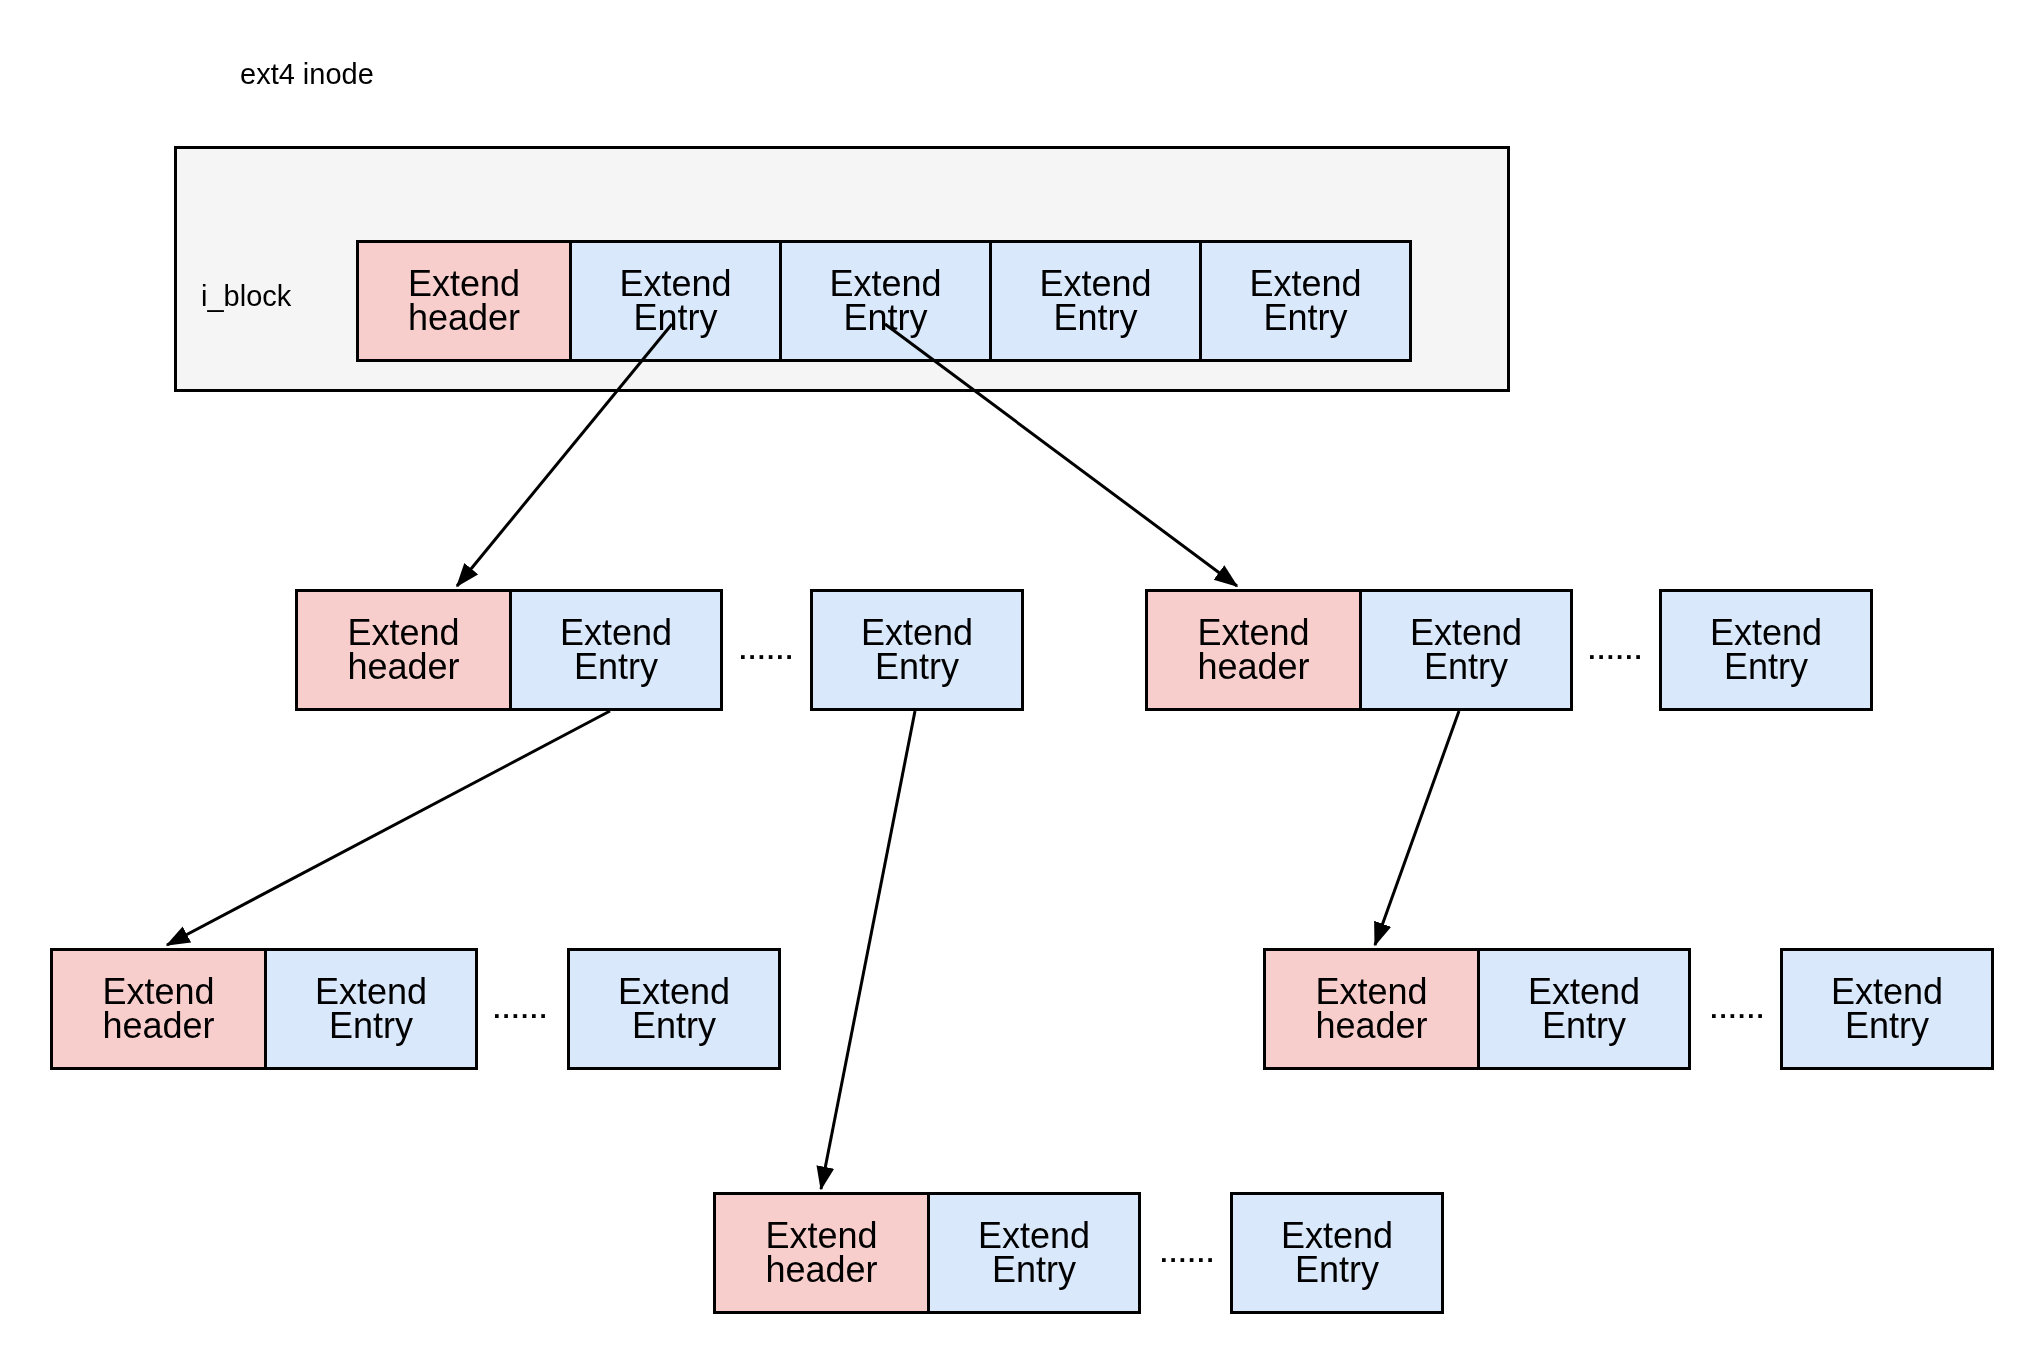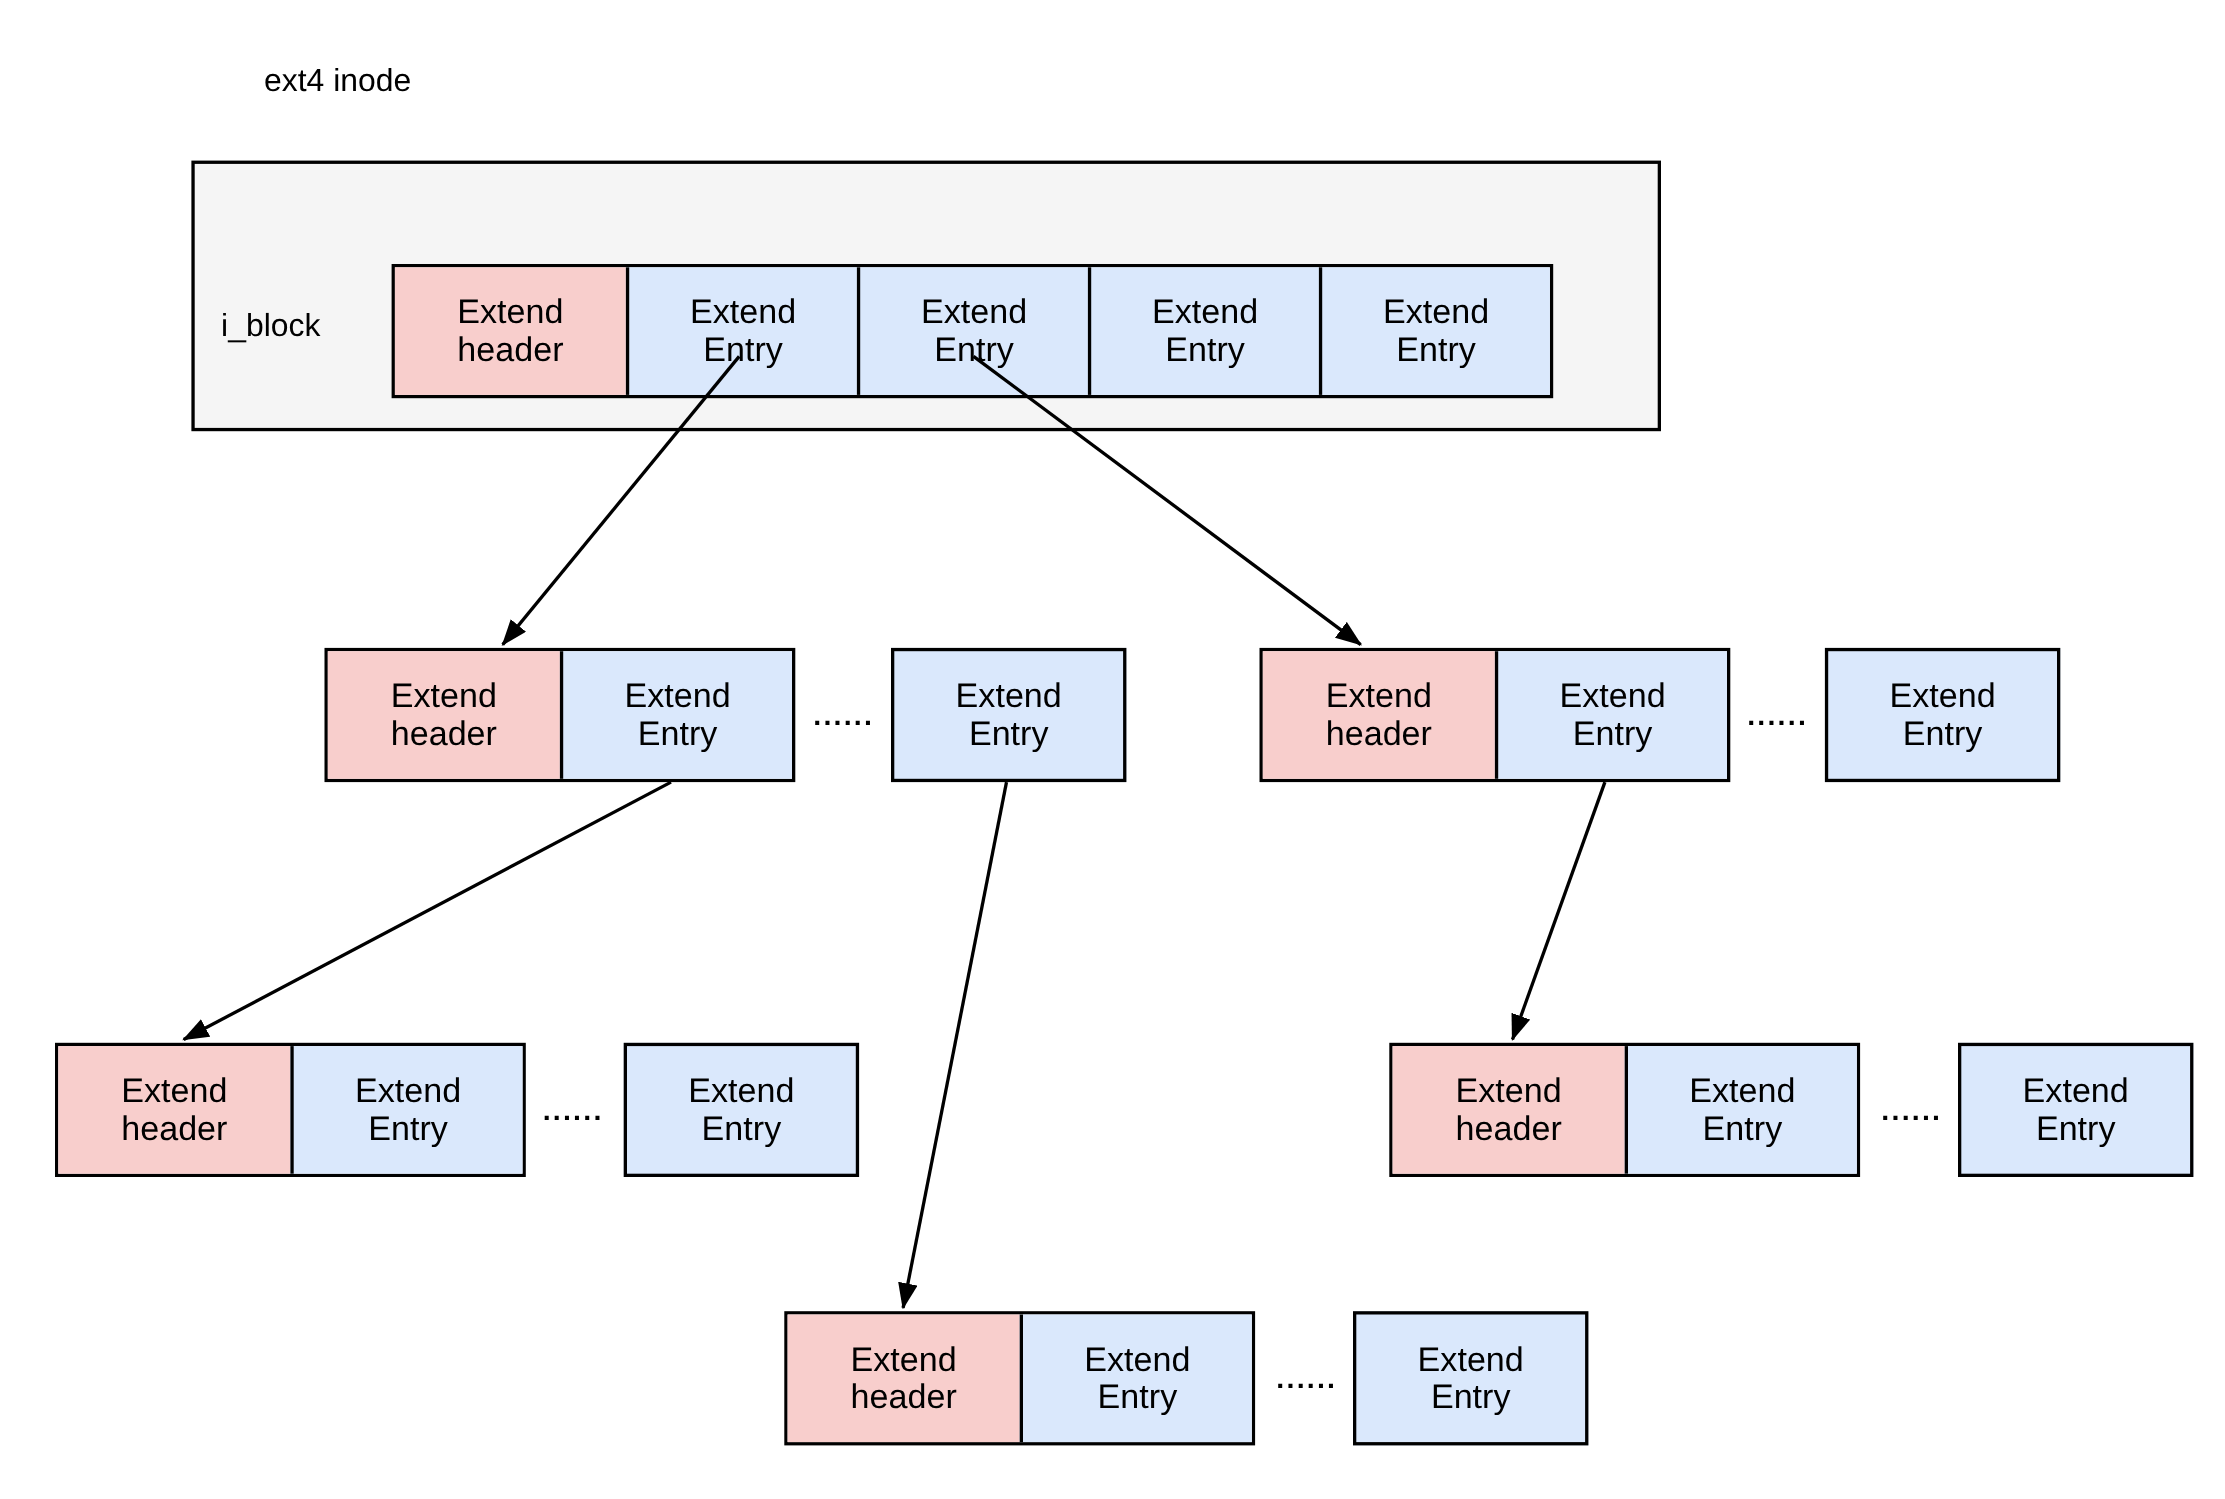--- a/index.html
+++ b/index.html
@@ -51,21 +51,21 @@
     display: flex;
     align-items: center;
     justify-content: center;
     text-align: center;
   }
   .row .cell + .cell { border-left: 3px solid #000000; }
   .cell.header { background: #F8CECC; }
   .cell.entry  { background: #DAE8FC; }
 
   .cell-label {
-    font-size: 31px;
+    font-size: 36px;
     line-height: 34px;
     white-space: pre-line;
   }
 
   .combo {
     position: absolute;
     display: flex;
     border: 3px solid #000000;
     height: 122px;
   }

